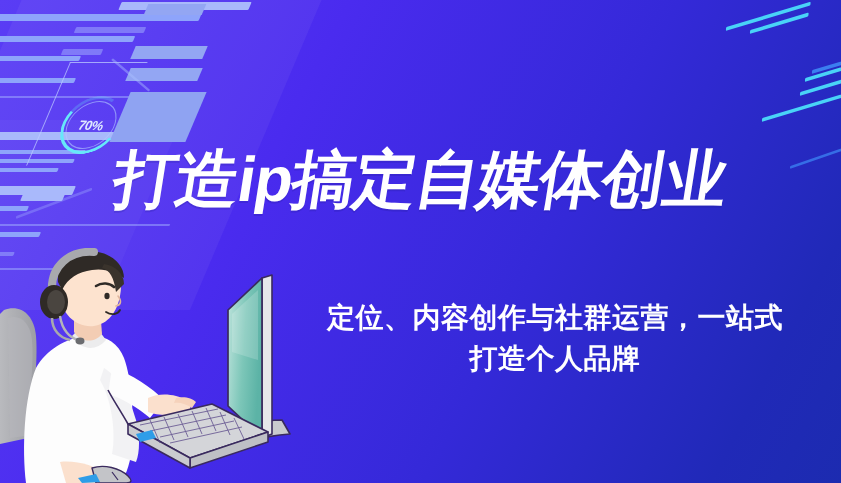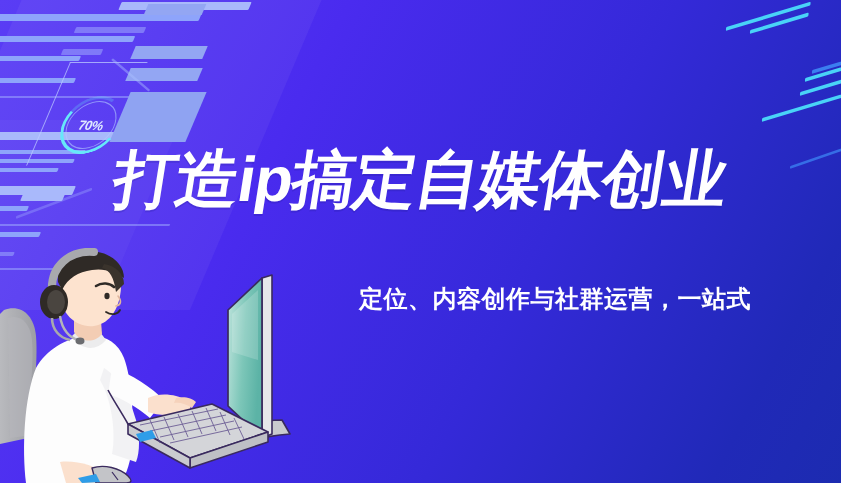--- a/index.html
+++ b/index.html
@@ -106,27 +106,27 @@
     line-height: 1;
     letter-spacing: -1px;
     transform: skewX(-9deg);
     text-shadow: 0 2px 0 rgba(20,20,120,0.18);
     white-space: nowrap;
   }
 
   .subtitle {
     position: absolute;
     left: 285px;
-    top: 282px;
+    top: 298px;
     width: 540px;
     text-align: center;
     color: #ffffff;
     font-family: "Liberation Sans", "DejaVu Sans", sans-serif;
     font-weight: bold;
-    font-size: 24px;
+    font-size: 28px;
     line-height: 1.45;
     letter-spacing: 0.5px;
   }
   .subtitle .line { display: block; }
 
   
   .illus {
     position: absolute;
     left: 0;
     bottom: 0;
@@ -189,20 +189,21 @@
     <div class="stripe cyan-d" style="left:812px; top:70px; width:40px; height:4px; transform:skewX(-23deg) rotate(-19deg);"></div>
 
     <div class="stripe cyan-d" style="left:790px; top:166px; width:70px; height:3px; transform:skewX(-23deg) rotate(-22deg); opacity:.8;"></div>
     <div class="stripe faint" style="left:16px; top:216px; width:70px; height:3px; transform:skewX(-23deg) rotate(-24deg); opacity:.7;"></div>
   </div>
 
   <div class="title">打造ip搞定自媒体创业</div>
 
   <div class="subtitle">
     <span class="line">定位、内容创作与社群运营，一站式</span>
+    <span class="line">打造个人品牌</span>
   </div>
 
   <div class="illus">
     <svg viewBox="0 0 300 235" width="300" height="235" xmlns="http://www.w3.org/2000/svg">
       <defs>
         <linearGradient id="screenGrad" x1="0" y1="0" x2="1" y2="0.3">
           <stop offset="0%" stop-color="#bfe4dd"></stop>
           <stop offset="55%" stop-color="#7cc6b8"></stop>
           <stop offset="100%" stop-color="#5cb3a6"></stop>
         </linearGradient>

